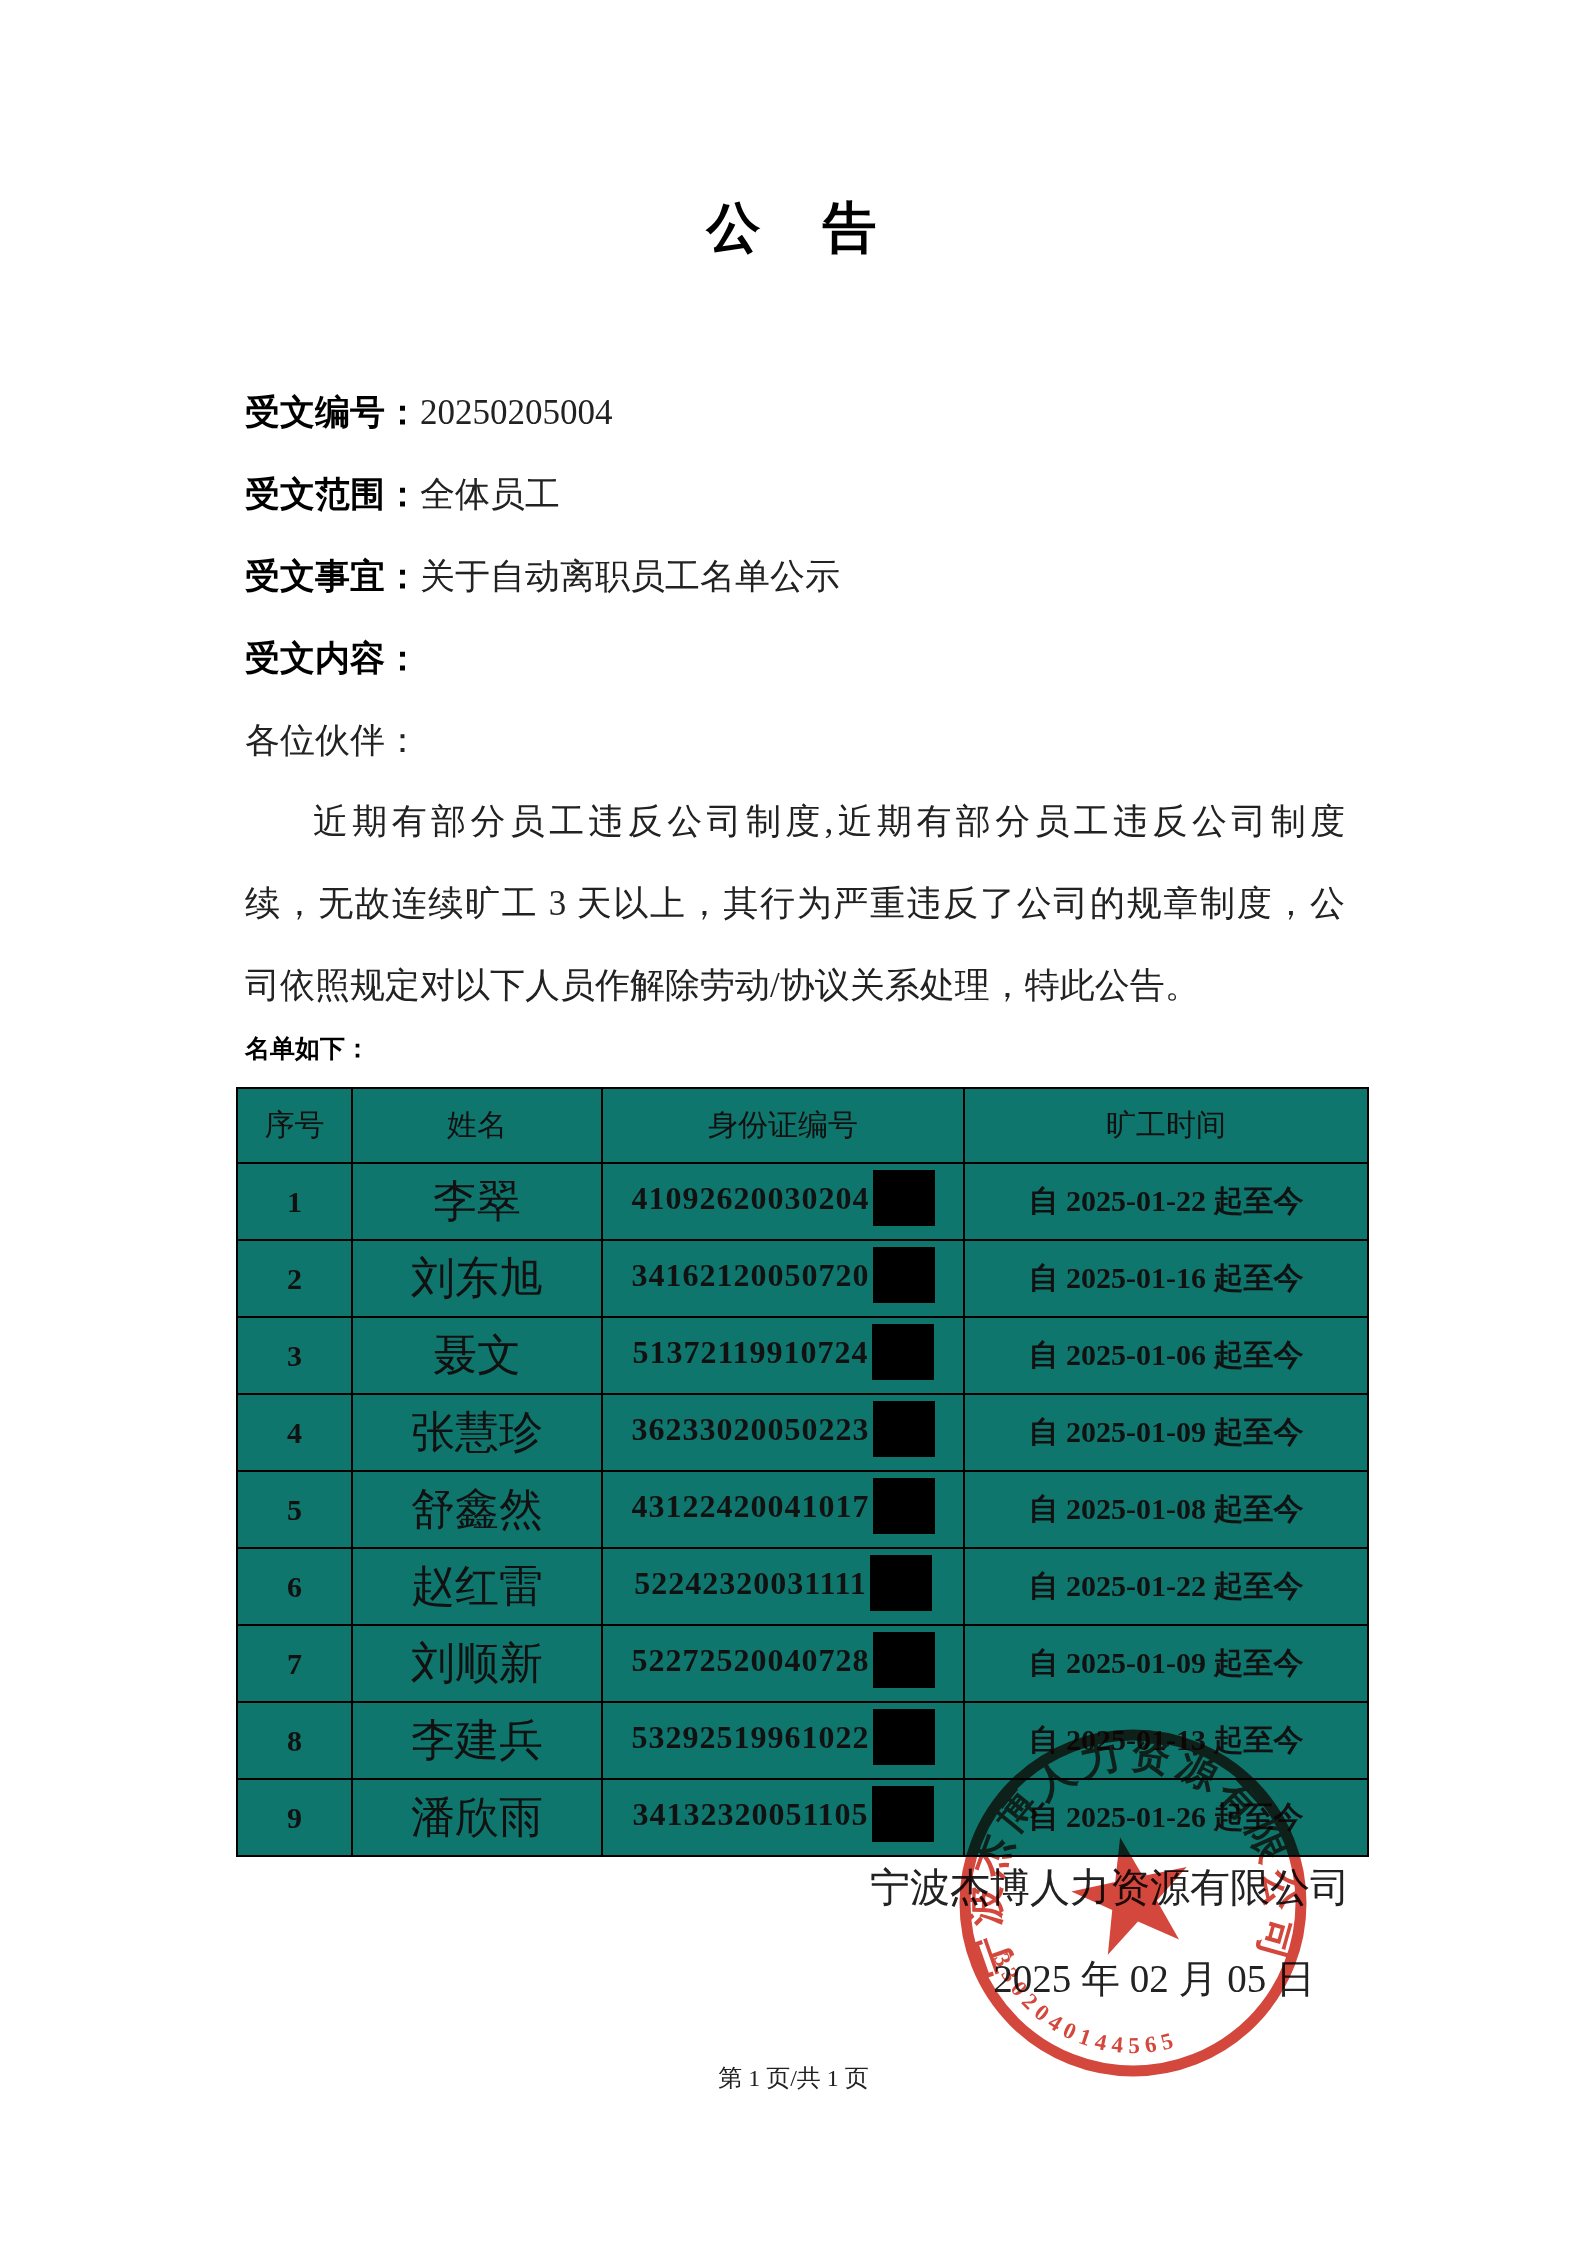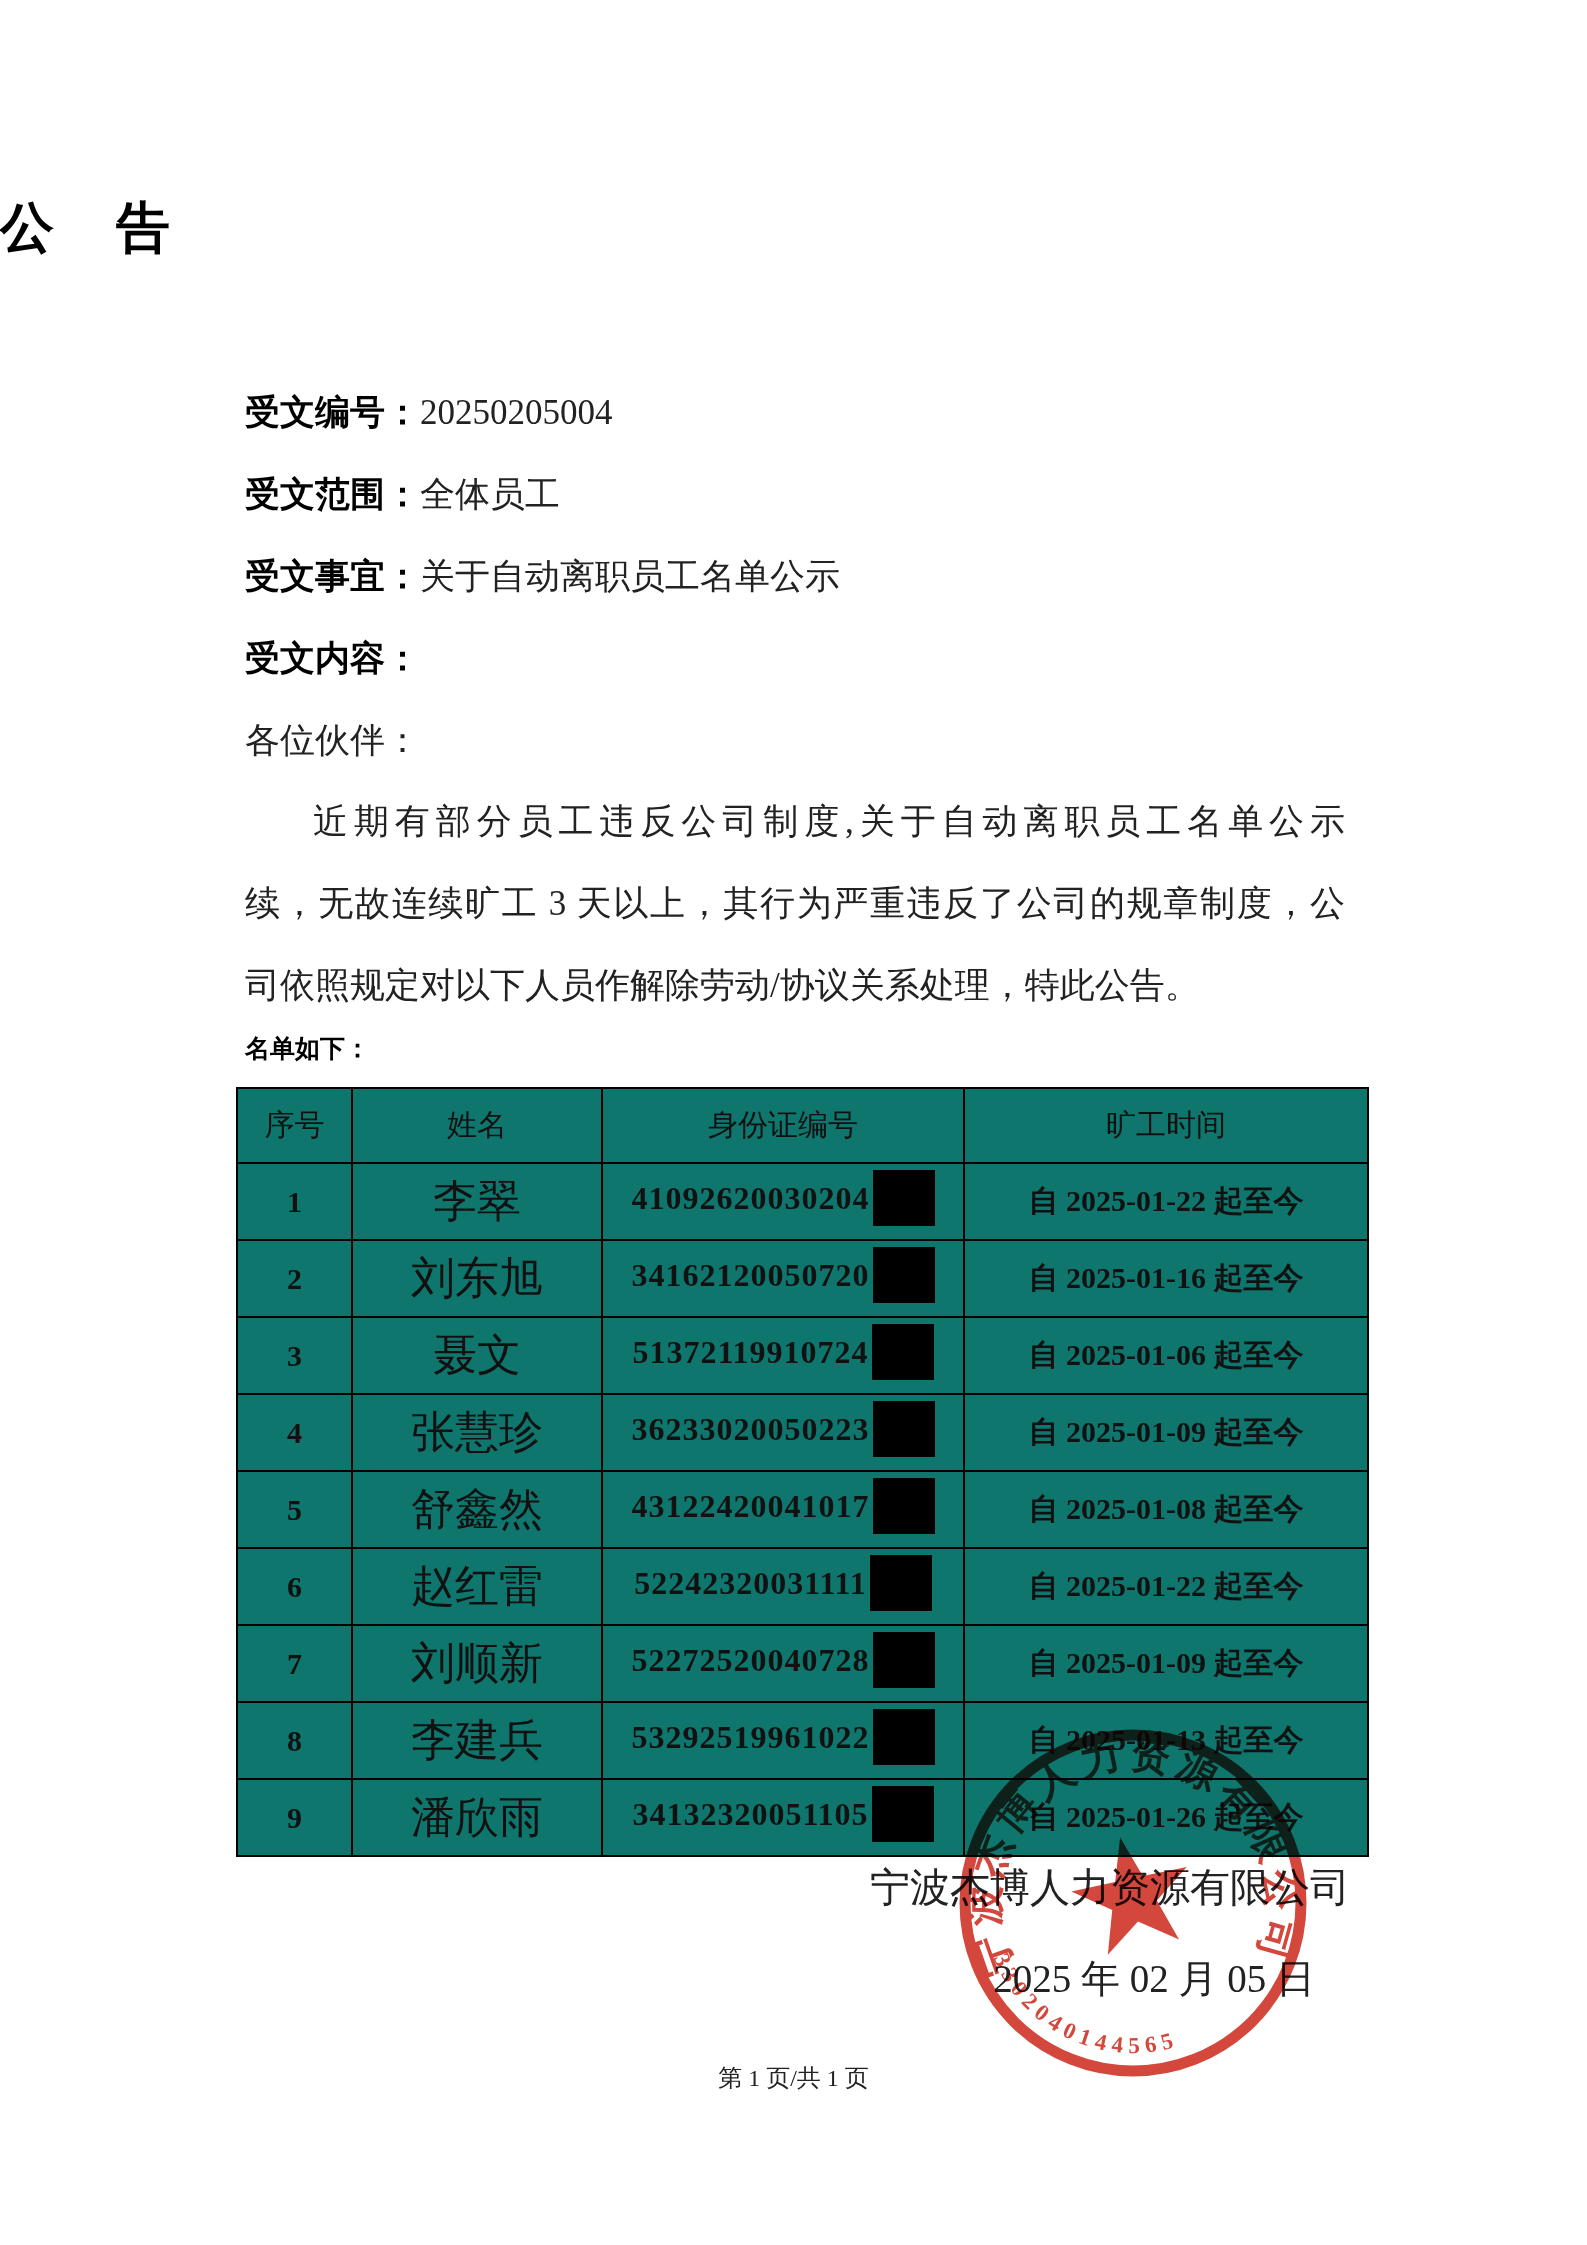--- a/index.html
+++ b/index.html
@@ -7,21 +7,21 @@
     position:relative;
     width:1587px; height:2245px;
     margin:0 auto;
     background:#ffffff;
     font-family:"Liberation Serif","DejaVu Serif",serif;
     color:#111;
     overflow:hidden;
   }
   .title {
     position:absolute; top:192px; left:0; width:100%;
-    text-align:left;
+    text-align:center;
     font-size:54px; font-weight:700; letter-spacing:4px;
     color:#000;
   }
   .fields {
     position:absolute; top:372px; left:245px; width:1110px;
     font-size:35px; line-height:82px;
   }
   .field-line { white-space:nowrap; }
   .field-label { font-weight:700; color:#000; }
   .field-value { font-weight:400; color:#222; }
@@ -103,21 +103,21 @@
     <div class="field-line">
       <span class="field-label">受文事宜：</span><span class="field-value">关于自动离职员工名单公示</span>
     </div>
     <div class="field-line">
       <span class="field-label">受文内容：</span><span class="field-value"></span>
     </div>
     <div class="field-line salutation">各位伙伴：</div>
   </div>
 
   <div class="para">
-    <div class="para-l1">近期有部分员工违反公司制度,关于自动离职员工名单公示</div>
+    <div class="para-l1">近期有部分员工违反公司制度,近期有部分员工违反公司制度</div>
     <div class="para-l2">续，无故连续旷工 3 天以上，其行为严重违反了公司的规章制度，公</div>
     <div class="para-l3">司依照规定对以下人员作解除劳动/协议关系处理，特此公告。</div>
   </div>
 
   <div class="list-label">名单如下：</div>
 
   <table class="roster">
     <colgroup>
       <col class="col-no">
         <col class="col-name">

